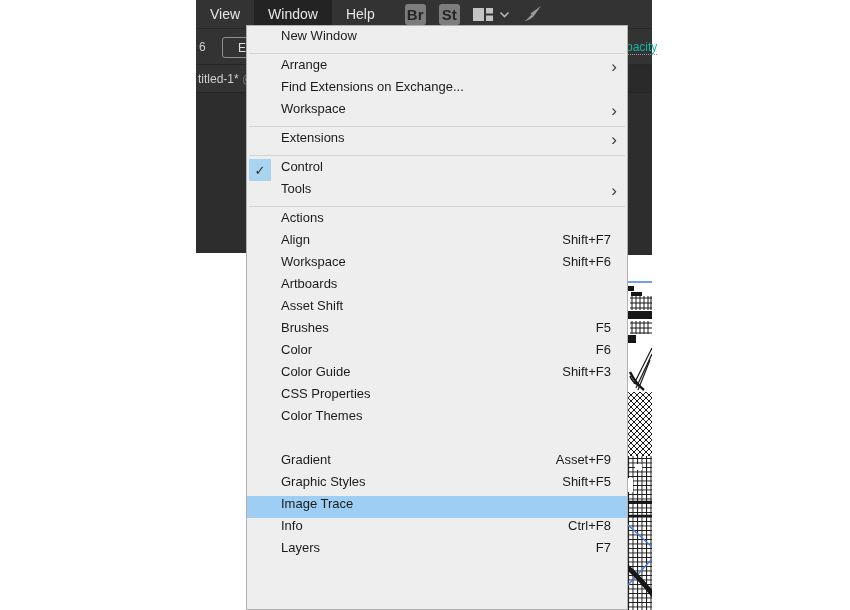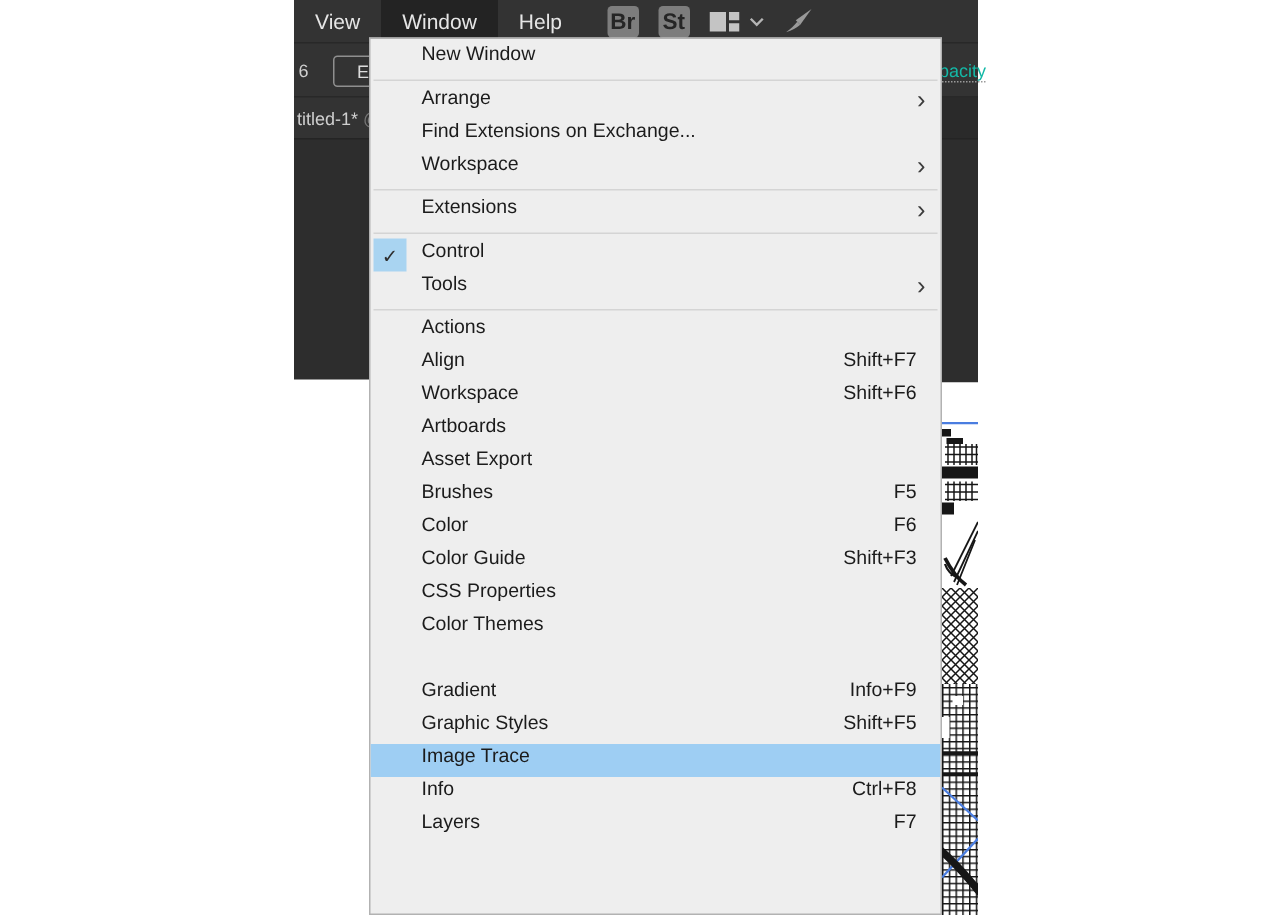--- a/index.html
+++ b/index.html
@@ -211,21 +211,21 @@
       <span class="menu-gutter"></span>
       <span class="menu-label">Workspace</span>
       <span class="menu-shortcut">Shift+F6</span>
     </div>
     <div class="menu-row">
       <span class="menu-gutter"></span>
       <span class="menu-label">Artboards</span>
     </div>
     <div class="menu-row">
       <span class="menu-gutter"></span>
-      <span class="menu-label">Asset Export</span>
+      <span class="menu-label">Asset Shift</span>
     </div>
     <div class="menu-row">
       <span class="menu-gutter"></span>
       <span class="menu-label">Brushes</span>
       <span class="menu-shortcut">F5</span>
     </div>
     <div class="menu-row">
       <span class="menu-gutter"></span>
       <span class="menu-label">Color</span>
       <span class="menu-shortcut">F6</span>
@@ -242,21 +242,21 @@
     <div class="menu-row">
       <span class="menu-gutter"></span>
       <span class="menu-label">Color Themes</span>
     </div>
     <div class="menu-row">
       <span class="menu-gutter"></span>
     </div>
     <div class="menu-row">
       <span class="menu-gutter"></span>
       <span class="menu-label">Gradient</span>
-      <span class="menu-shortcut">Info+F9</span>
+      <span class="menu-shortcut">Asset+F9</span>
     </div>
     <div class="menu-row">
       <span class="menu-gutter"></span>
       <span class="menu-label">Graphic Styles</span>
       <span class="menu-shortcut">Shift+F5</span>
     </div>
     <div class="menu-row highlighted">
       <span class="menu-gutter"></span>
       <span class="menu-label">Image Trace</span>
     </div>

